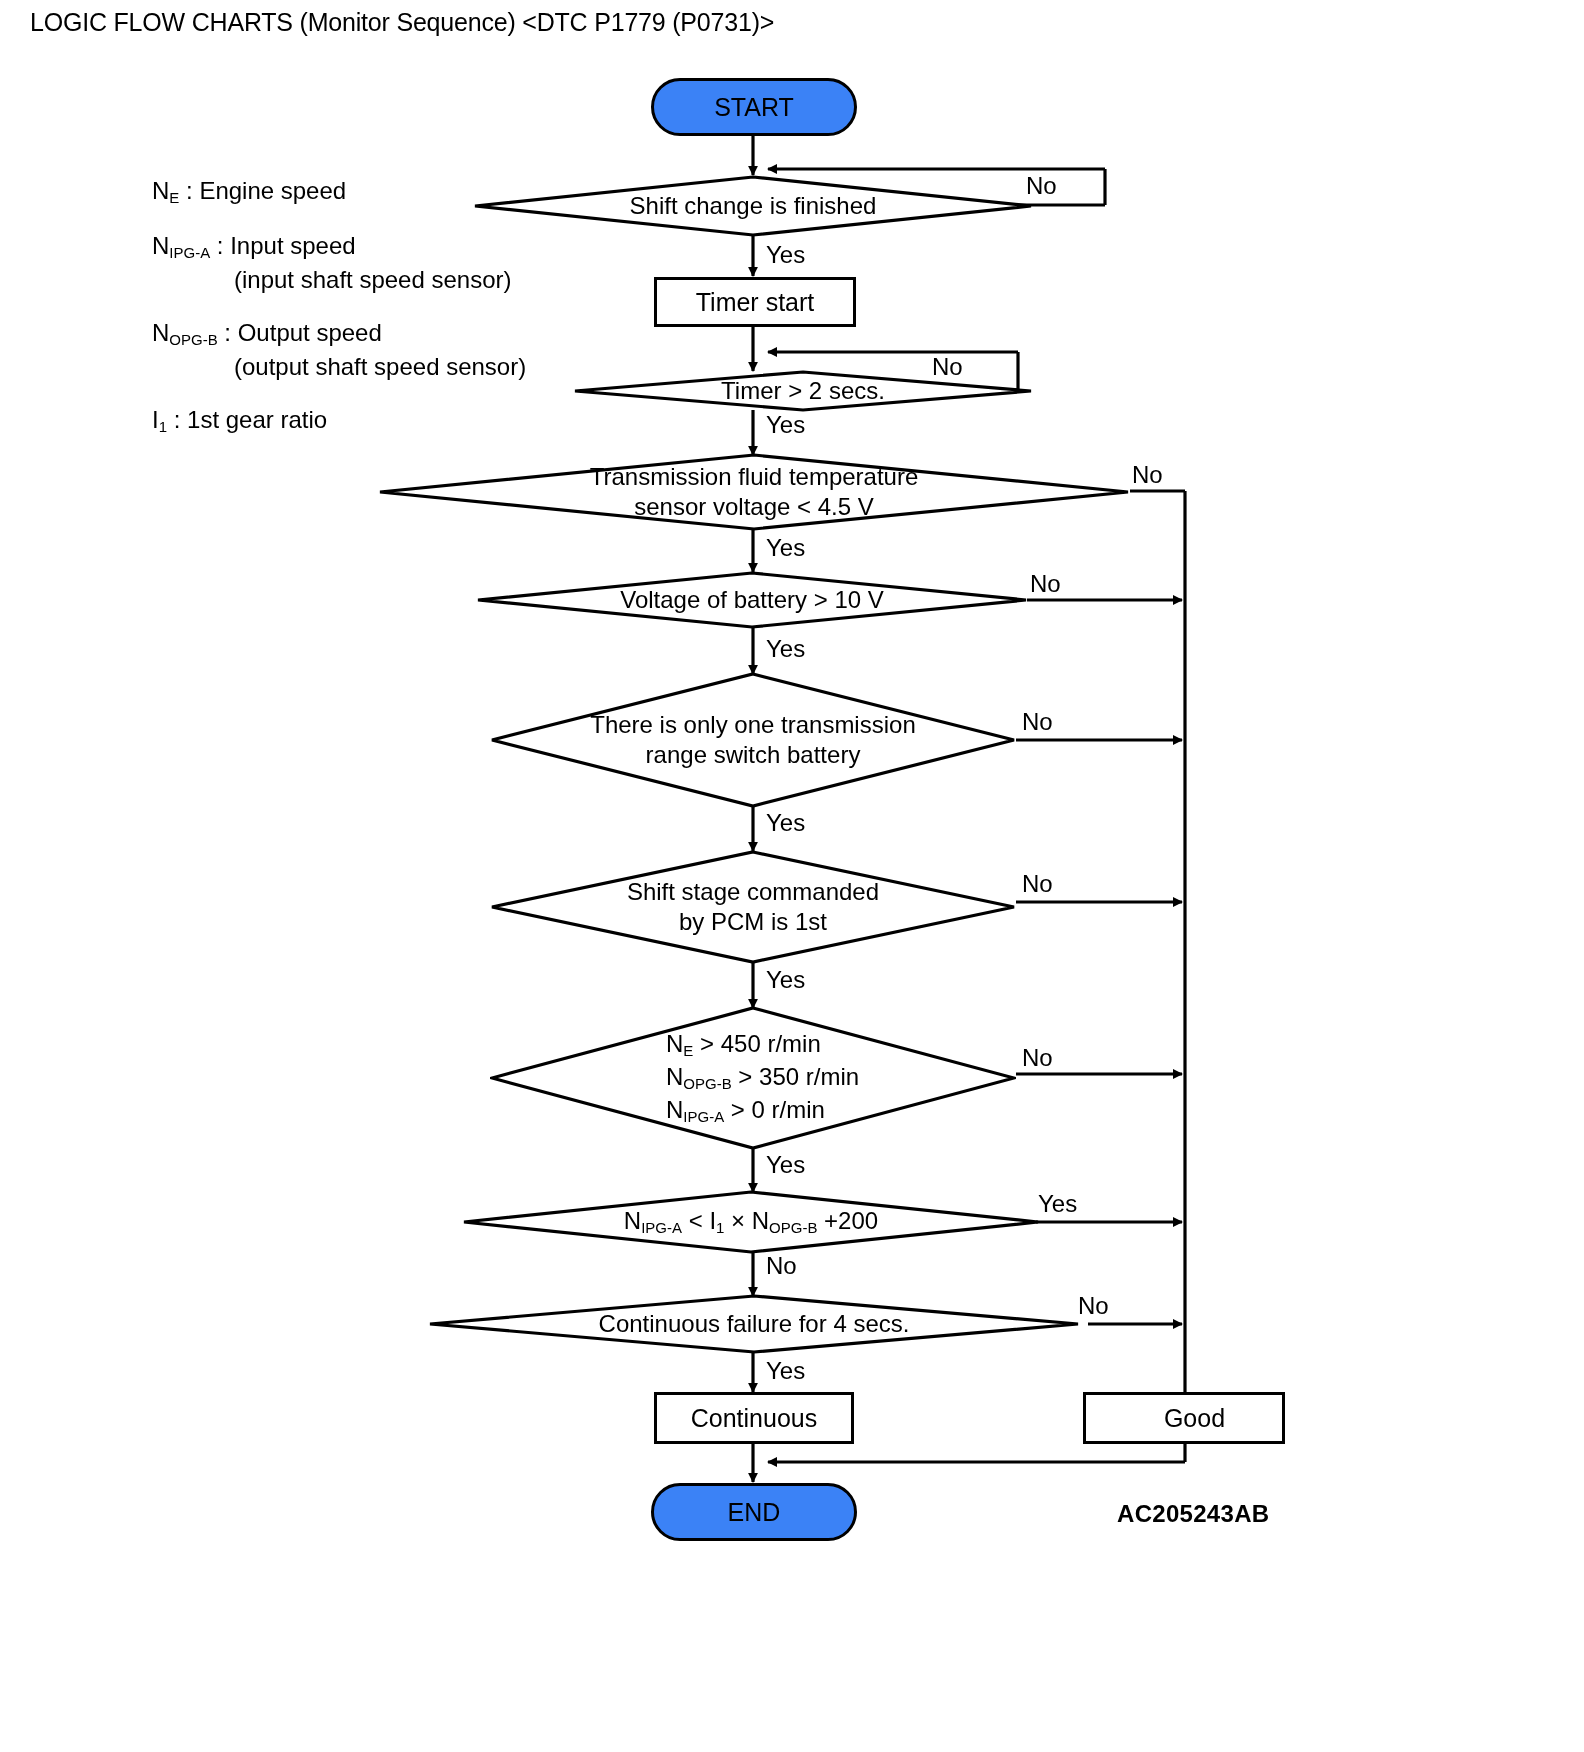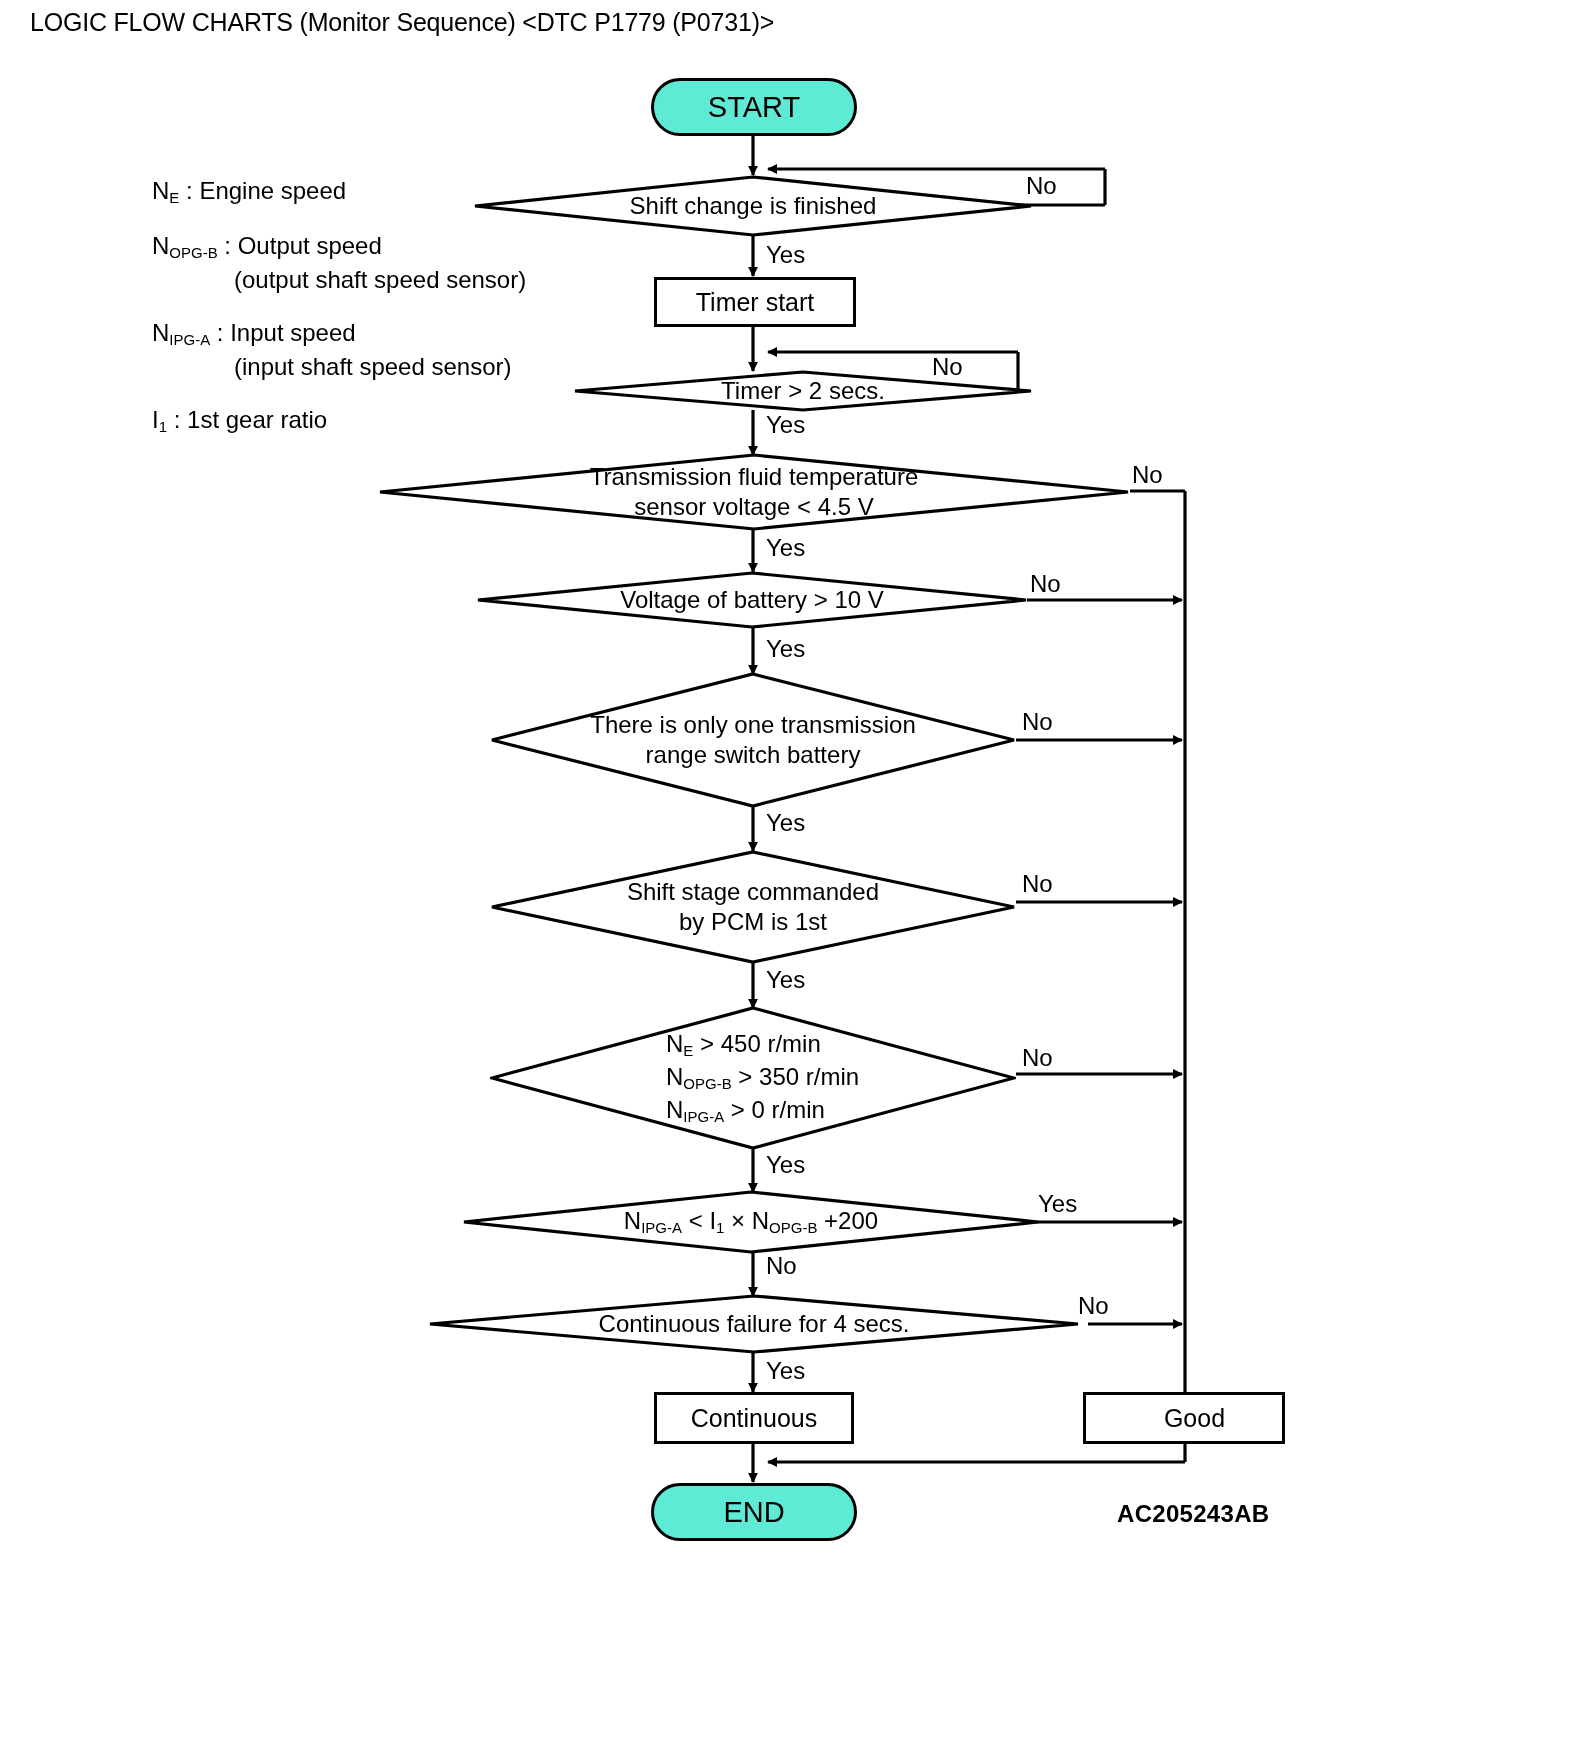--- a/index.html
+++ b/index.html
@@ -11,23 +11,23 @@
        letter-spacing:-0.2px;white-space:nowrap;}
 
   .legend{position:absolute;left:152px;top:176px;width:420px;}
   .lg-row{position:relative;font-size:24px;line-height:30px;margin-bottom:22px;white-space:nowrap;}
   .lg-row .ind{display:inline-block;}
   .lg-sub{display:inline-block;font-size:15px;vertical-align:baseline;
           position:relative;top:4px;letter-spacing:0px;}
   .lg-second{display:block;padding-left:82px;font-size:24px;line-height:32px;}
 
   .node{position:absolute;box-sizing:border-box;}
-  .term{border:3px solid #000;border-radius:48px;background:#5eead4;
+  .term{border:3px solid #000;border-radius:48px;background:#3b82f6;
         display:flex;align-items:center;justify-content:center;
-        font-size:29px;}
+        font-size:25px;}
   .proc{border:3px solid #000;background:#fff;
         display:flex;align-items:center;justify-content:center;font-size:25px;}
 
   .dia{position:absolute;}
   .dia svg{position:absolute;left:0;top:0;}
   .dia .dtext{position:absolute;left:0;top:0;width:100%;height:100%;
               display:flex;flex-direction:column;align-items:center;
               justify-content:center;font-size:24px;line-height:30px;
               text-align:right;pointer-events:none;}
 
@@ -45,27 +45,27 @@
 
   <div class="ttl">LOGIC FLOW CHARTS (Monitor Sequence) &lt;DTC P1779 (P0731)&gt;</div>
 
   <div class="legend">
 
     <div class="lg-row">
       <span class="ind">N</span><span class="lg-sub">E</span><span> : </span><span>Engine speed</span>
     </div>
 
     <div class="lg-row">
+      <span class="ind">N</span><span class="lg-sub">IPG-A</span><span> : </span><span>Input speed</span>
+      <span class="lg-second">(input shaft speed sensor)</span>
+    </div>
+
+    <div class="lg-row">
       <span class="ind">N</span><span class="lg-sub">OPG-B</span><span> : </span><span>Output speed</span>
       <span class="lg-second">(output shaft speed sensor)</span>
-    </div>
-
-    <div class="lg-row">
-      <span class="ind">N</span><span class="lg-sub">IPG-A</span><span> : </span><span>Input speed</span>
-      <span class="lg-second">(input shaft speed sensor)</span>
     </div>
 
     <div class="lg-row">
       <span class="ind">I</span><span class="lg-sub">1</span><span> : </span><span>1st gear ratio</span>
     </div>
   </div>
 
   <svg id="wires" viewBox="0 0 1584 1752">
     <defs>
       <marker id="ah" markerWidth="11" markerHeight="11" refX="9" refY="5.5" orient="auto" markerUnits="userSpaceOnUse">

